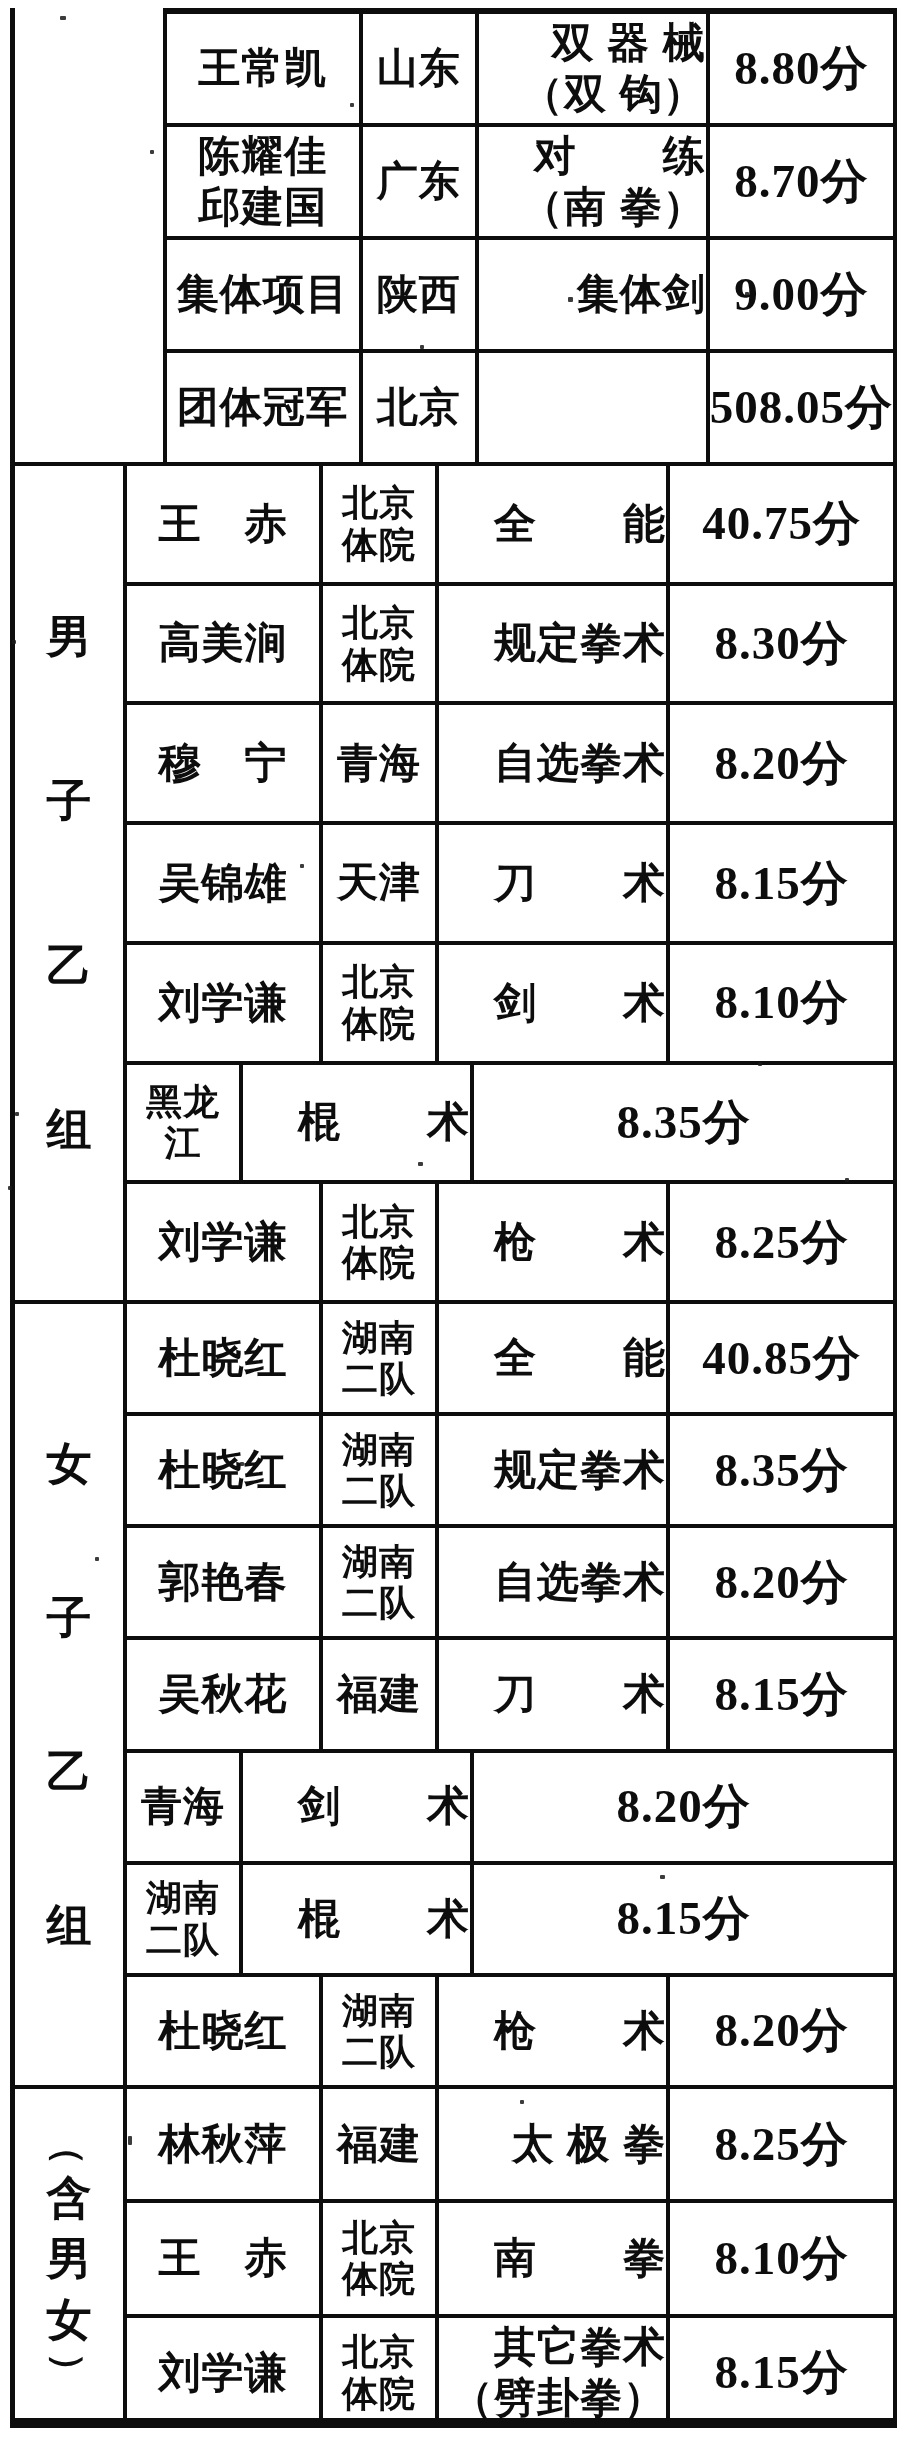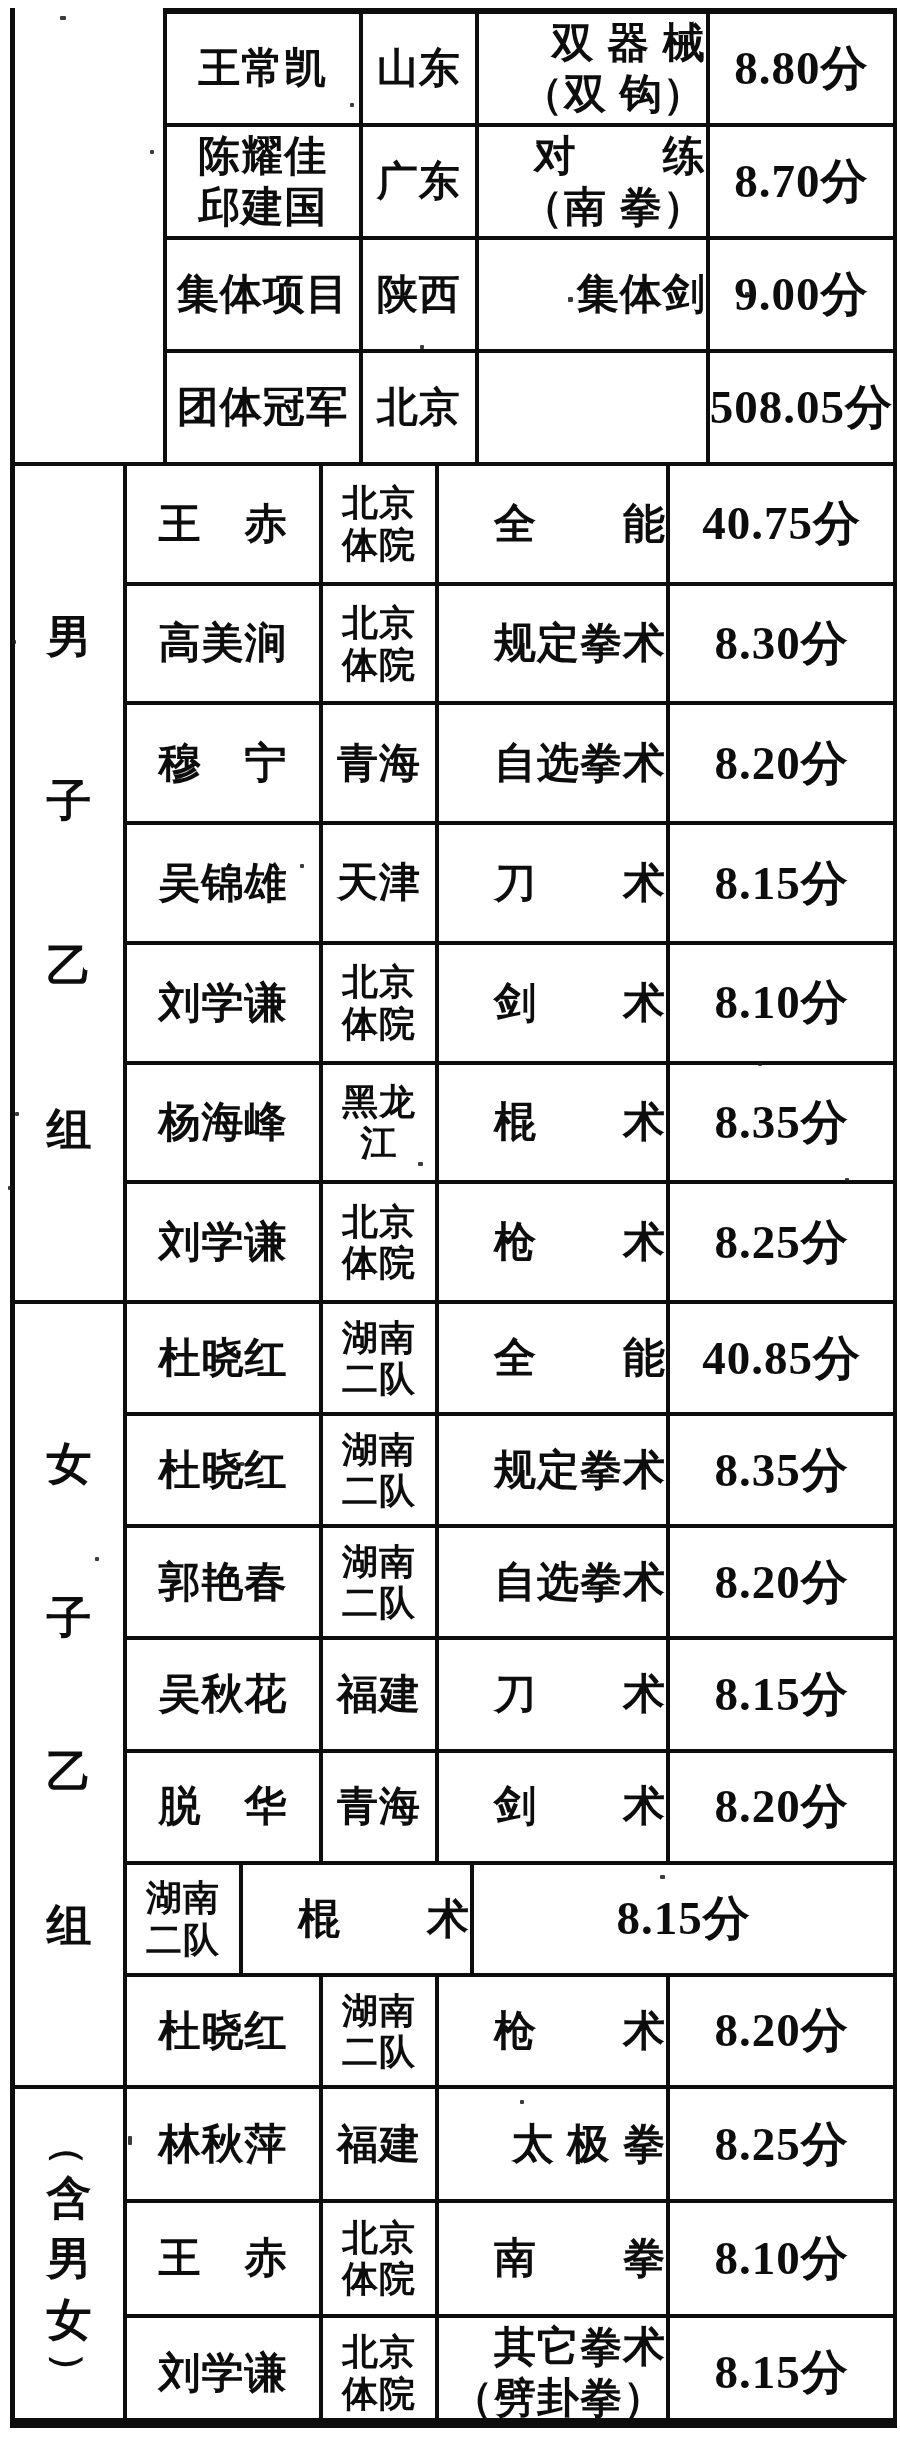--- a/index.html
+++ b/index.html
@@ -247,23 +247,20 @@
               <span class="line">体院</span>
             </div>
             <div class="cell event">
               <span class="line">剑　　术</span>
             </div>
             <div class="cell score">
               <span class="score-text">8.10分</span>
             </div>
           </div>
           <div class="row">
-            <div class="cell name">
-              <span class="line">杨海峰</span>
-            </div>
             <div class="cell team multi">
               <span class="line">黑龙</span>
               <span class="line">江</span>
             </div>
             <div class="cell event">
               <span class="line">棍　　术</span>
             </div>
             <div class="cell score">
               <span class="score-text">8.35分</span>
             </div>
@@ -346,23 +343,20 @@
               <span class="line">福建</span>
             </div>
             <div class="cell event">
               <span class="line">刀　　术</span>
             </div>
             <div class="cell score">
               <span class="score-text">8.15分</span>
             </div>
           </div>
           <div class="row">
-            <div class="cell name">
-              <span class="line">脱　华</span>
-            </div>
             <div class="cell team">
               <span class="line">青海</span>
             </div>
             <div class="cell event">
               <span class="line">剑　　术</span>
             </div>
             <div class="cell score">
               <span class="score-text">8.20分</span>
             </div>
           </div>

